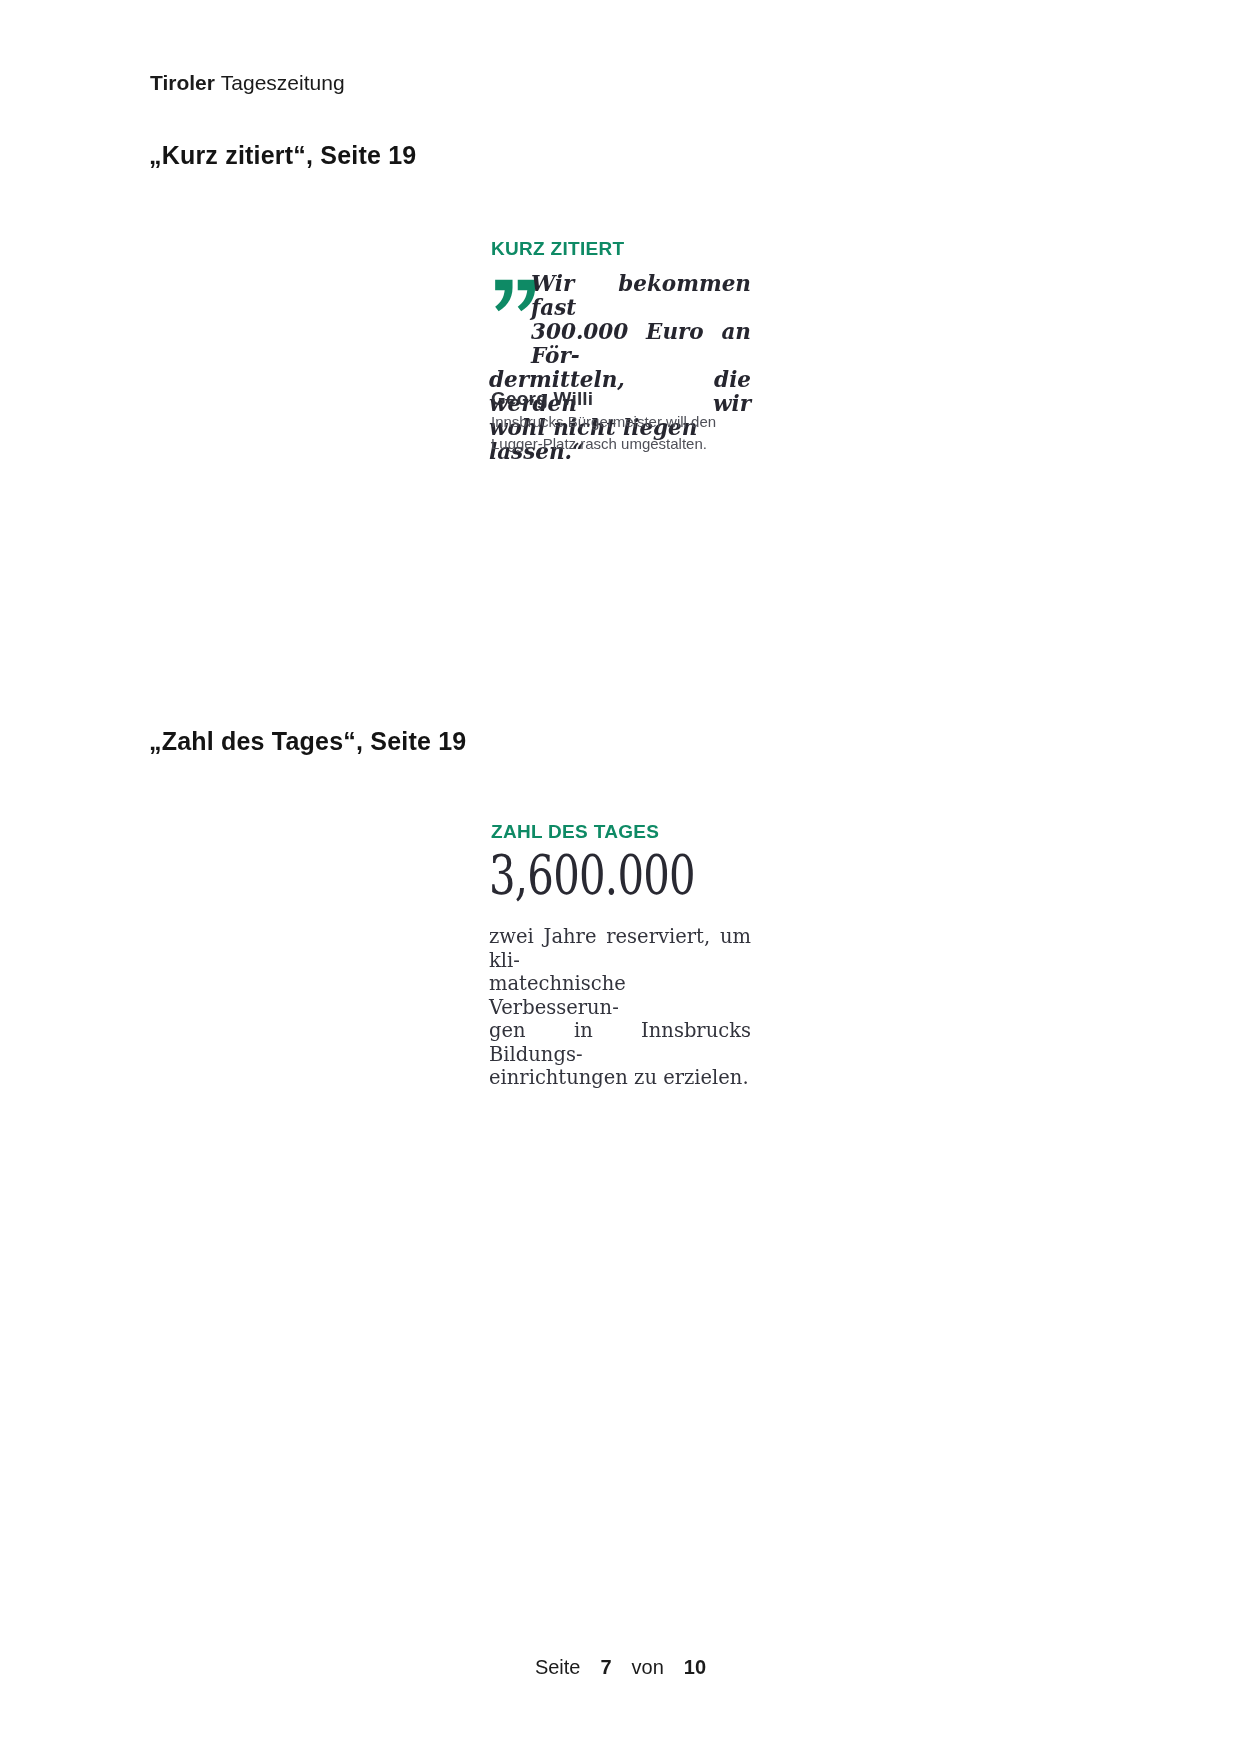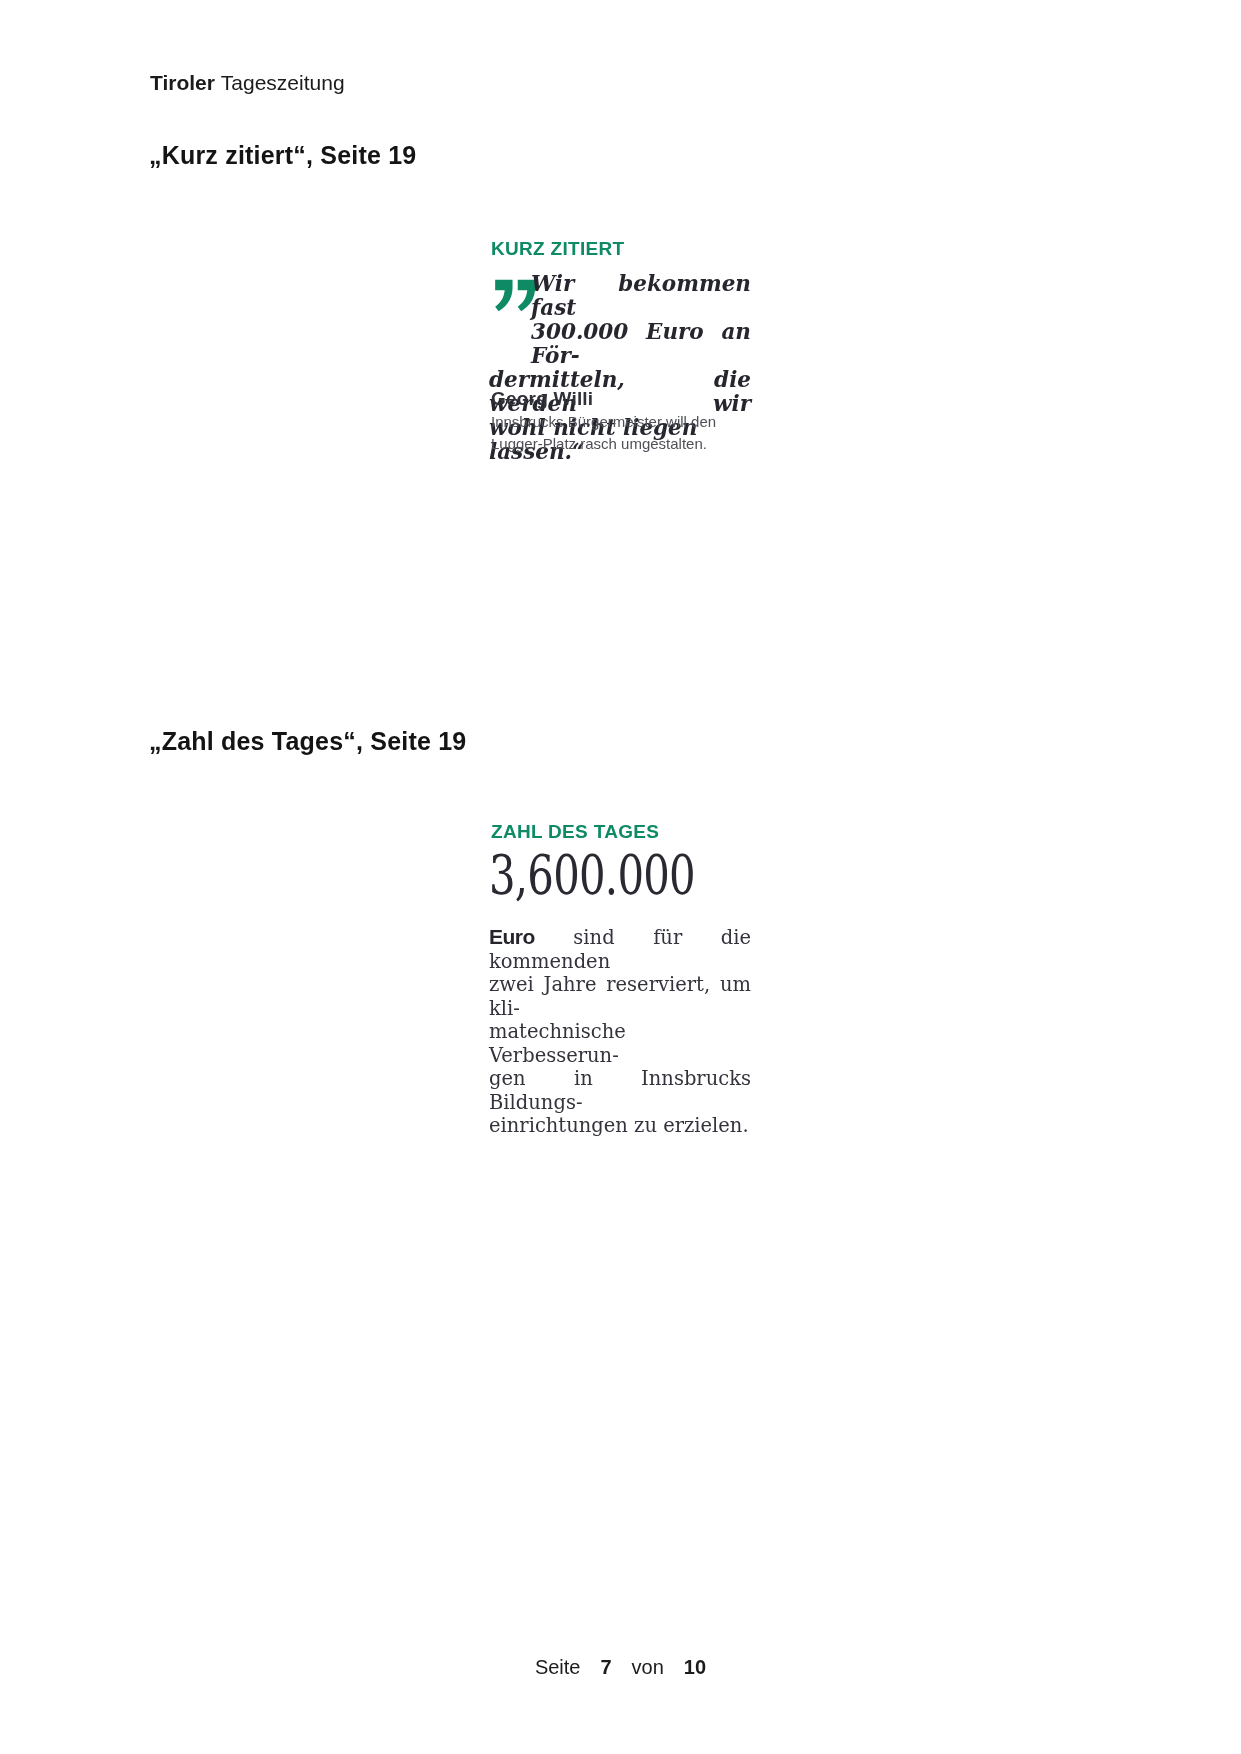--- a/index.html
+++ b/index.html
@@ -122,21 +122,20 @@
   </div>
 
   <div class="doc-heading h2">„Zahl des Tages“, Seite 19</div>
 
   <div class="clipping clip2">
     <div class="kicker">ZAHL DES TAGES</div>
 
     <div class="big-number">3,600.000</div>
 
     <div class="zbody">
-      <div class="zline"><span class="lead-word">Euro</span> <span>sind für die kommenden</span></div>
       <div class="zline">zwei Jahre reserviert, um kli-</div>
       <div class="zline">matechnische Verbesserun-</div>
       <div class="zline">gen in Innsbrucks Bildungs-</div>
       <div class="zline last">einrichtungen zu erzielen.</div>
     </div>
   </div>
 
   <div class="page-footer">
     <span>Seite</span>
     <span class="b">7</span>

